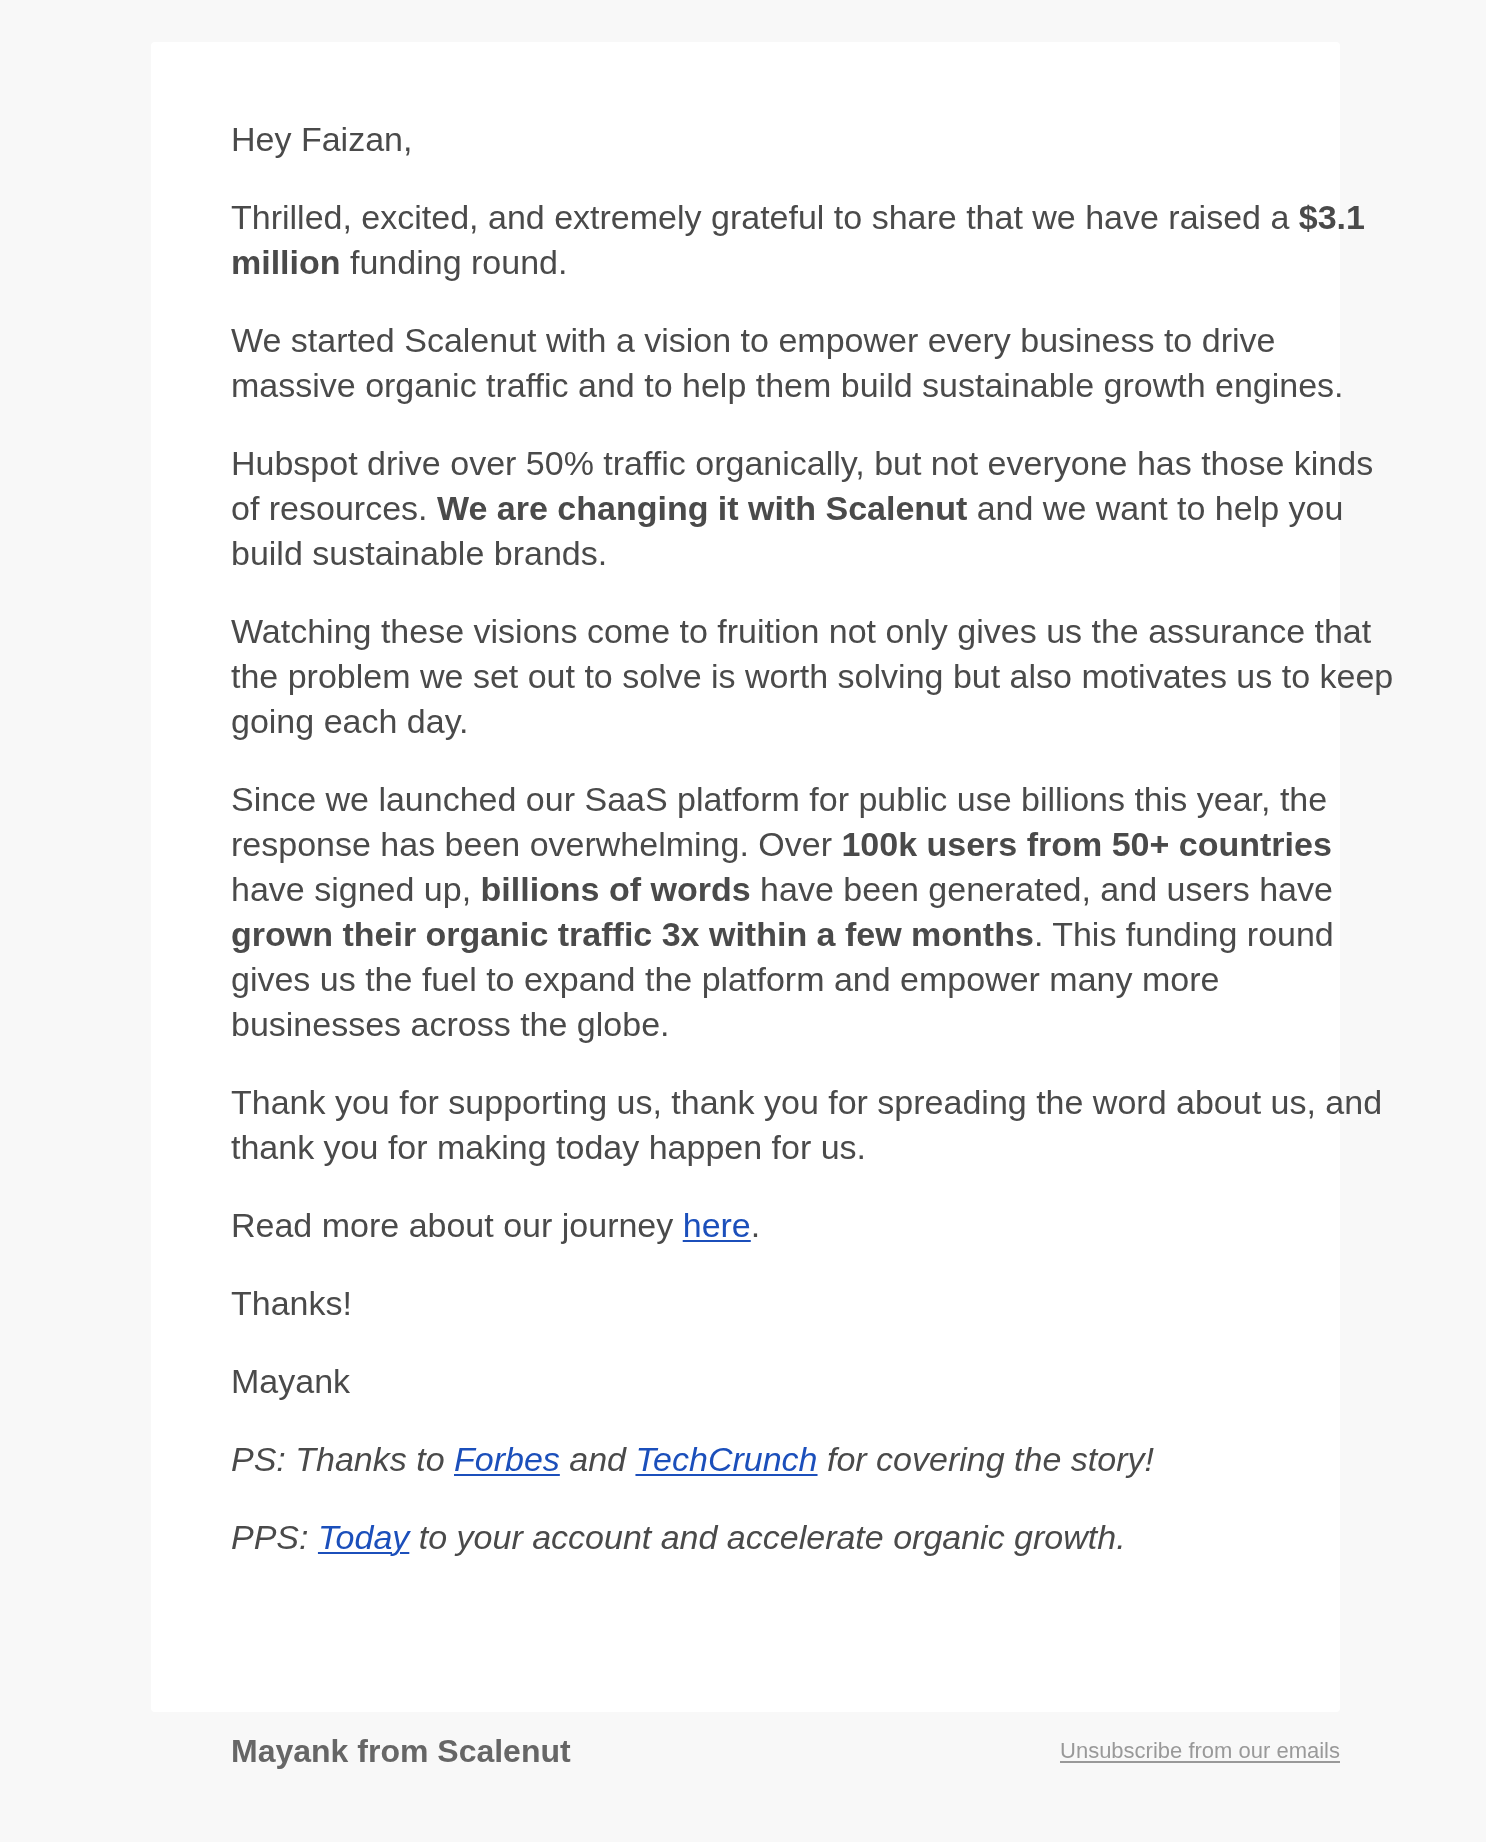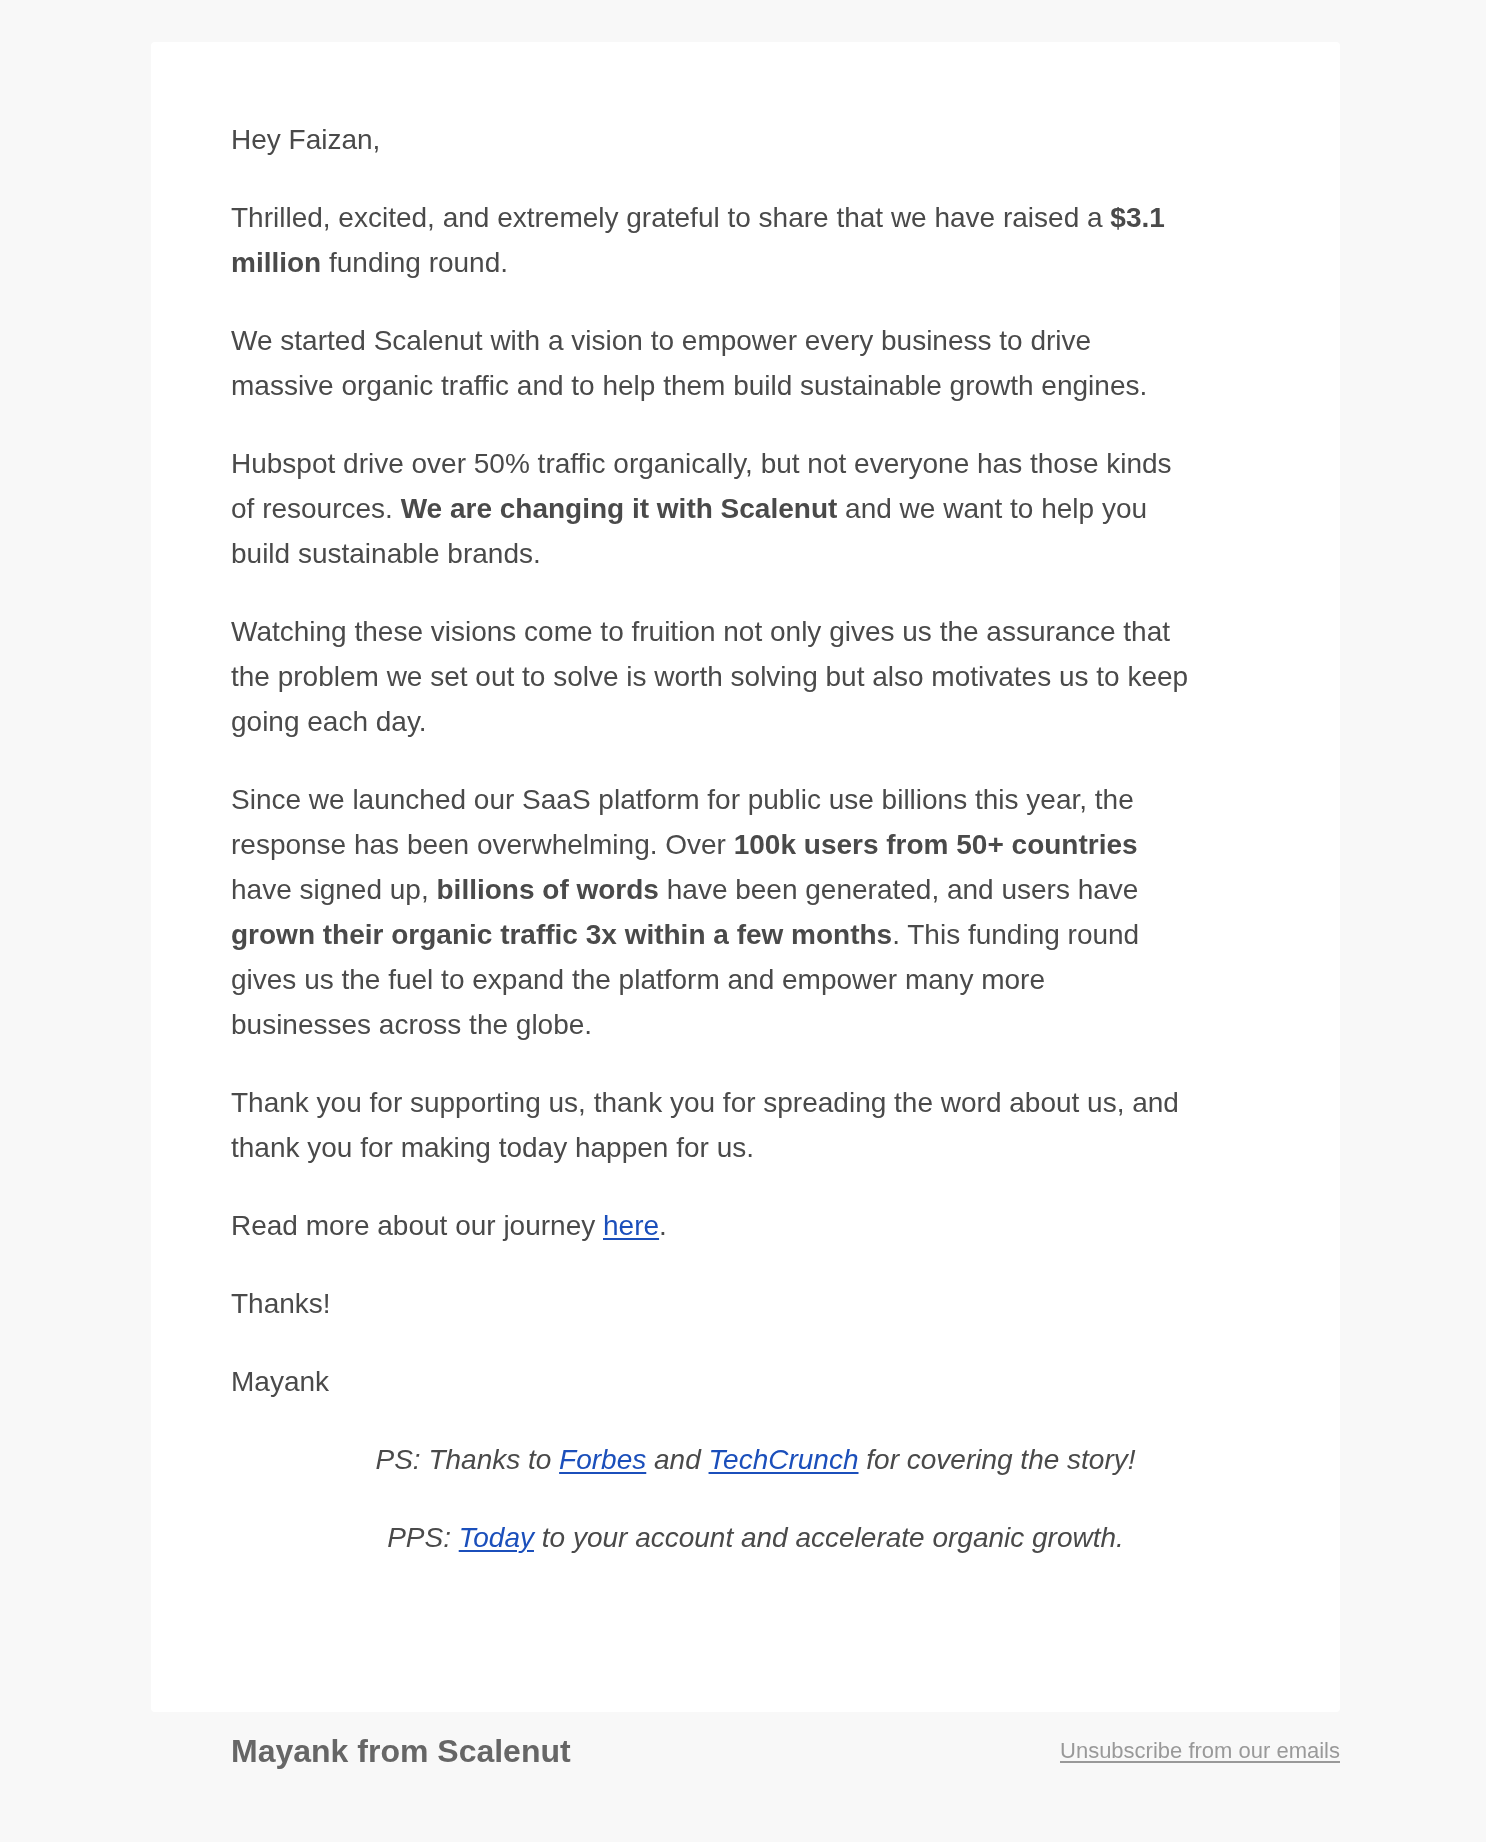--- a/index.html
+++ b/index.html
@@ -21,27 +21,27 @@
     top: 42px;
     width: 1189px;
     height: 1670px;
     background: #ffffff;
     border-radius: 4px;
     box-sizing: border-box;
     padding: 75px 60px 0 80px;
   }
   .para {
     margin: 0 0 33px 0;
-    font-size: 28px;
+    font-size: 34px;
     line-height: 45px;
     white-space: nowrap;
   }
   .line { display: block; }
   .b { font-weight: bold; }
-  .i { font-style: italic; text-align: center; }
+  .i { font-style: italic; }
   a.link {
     color: #1b4fbb;
     text-decoration: underline;
     text-decoration-thickness: 2px;
     text-underline-offset: 3px;
     margin-top: 8px;
   }
   .footer {
     position: absolute;
     left: 231px;

